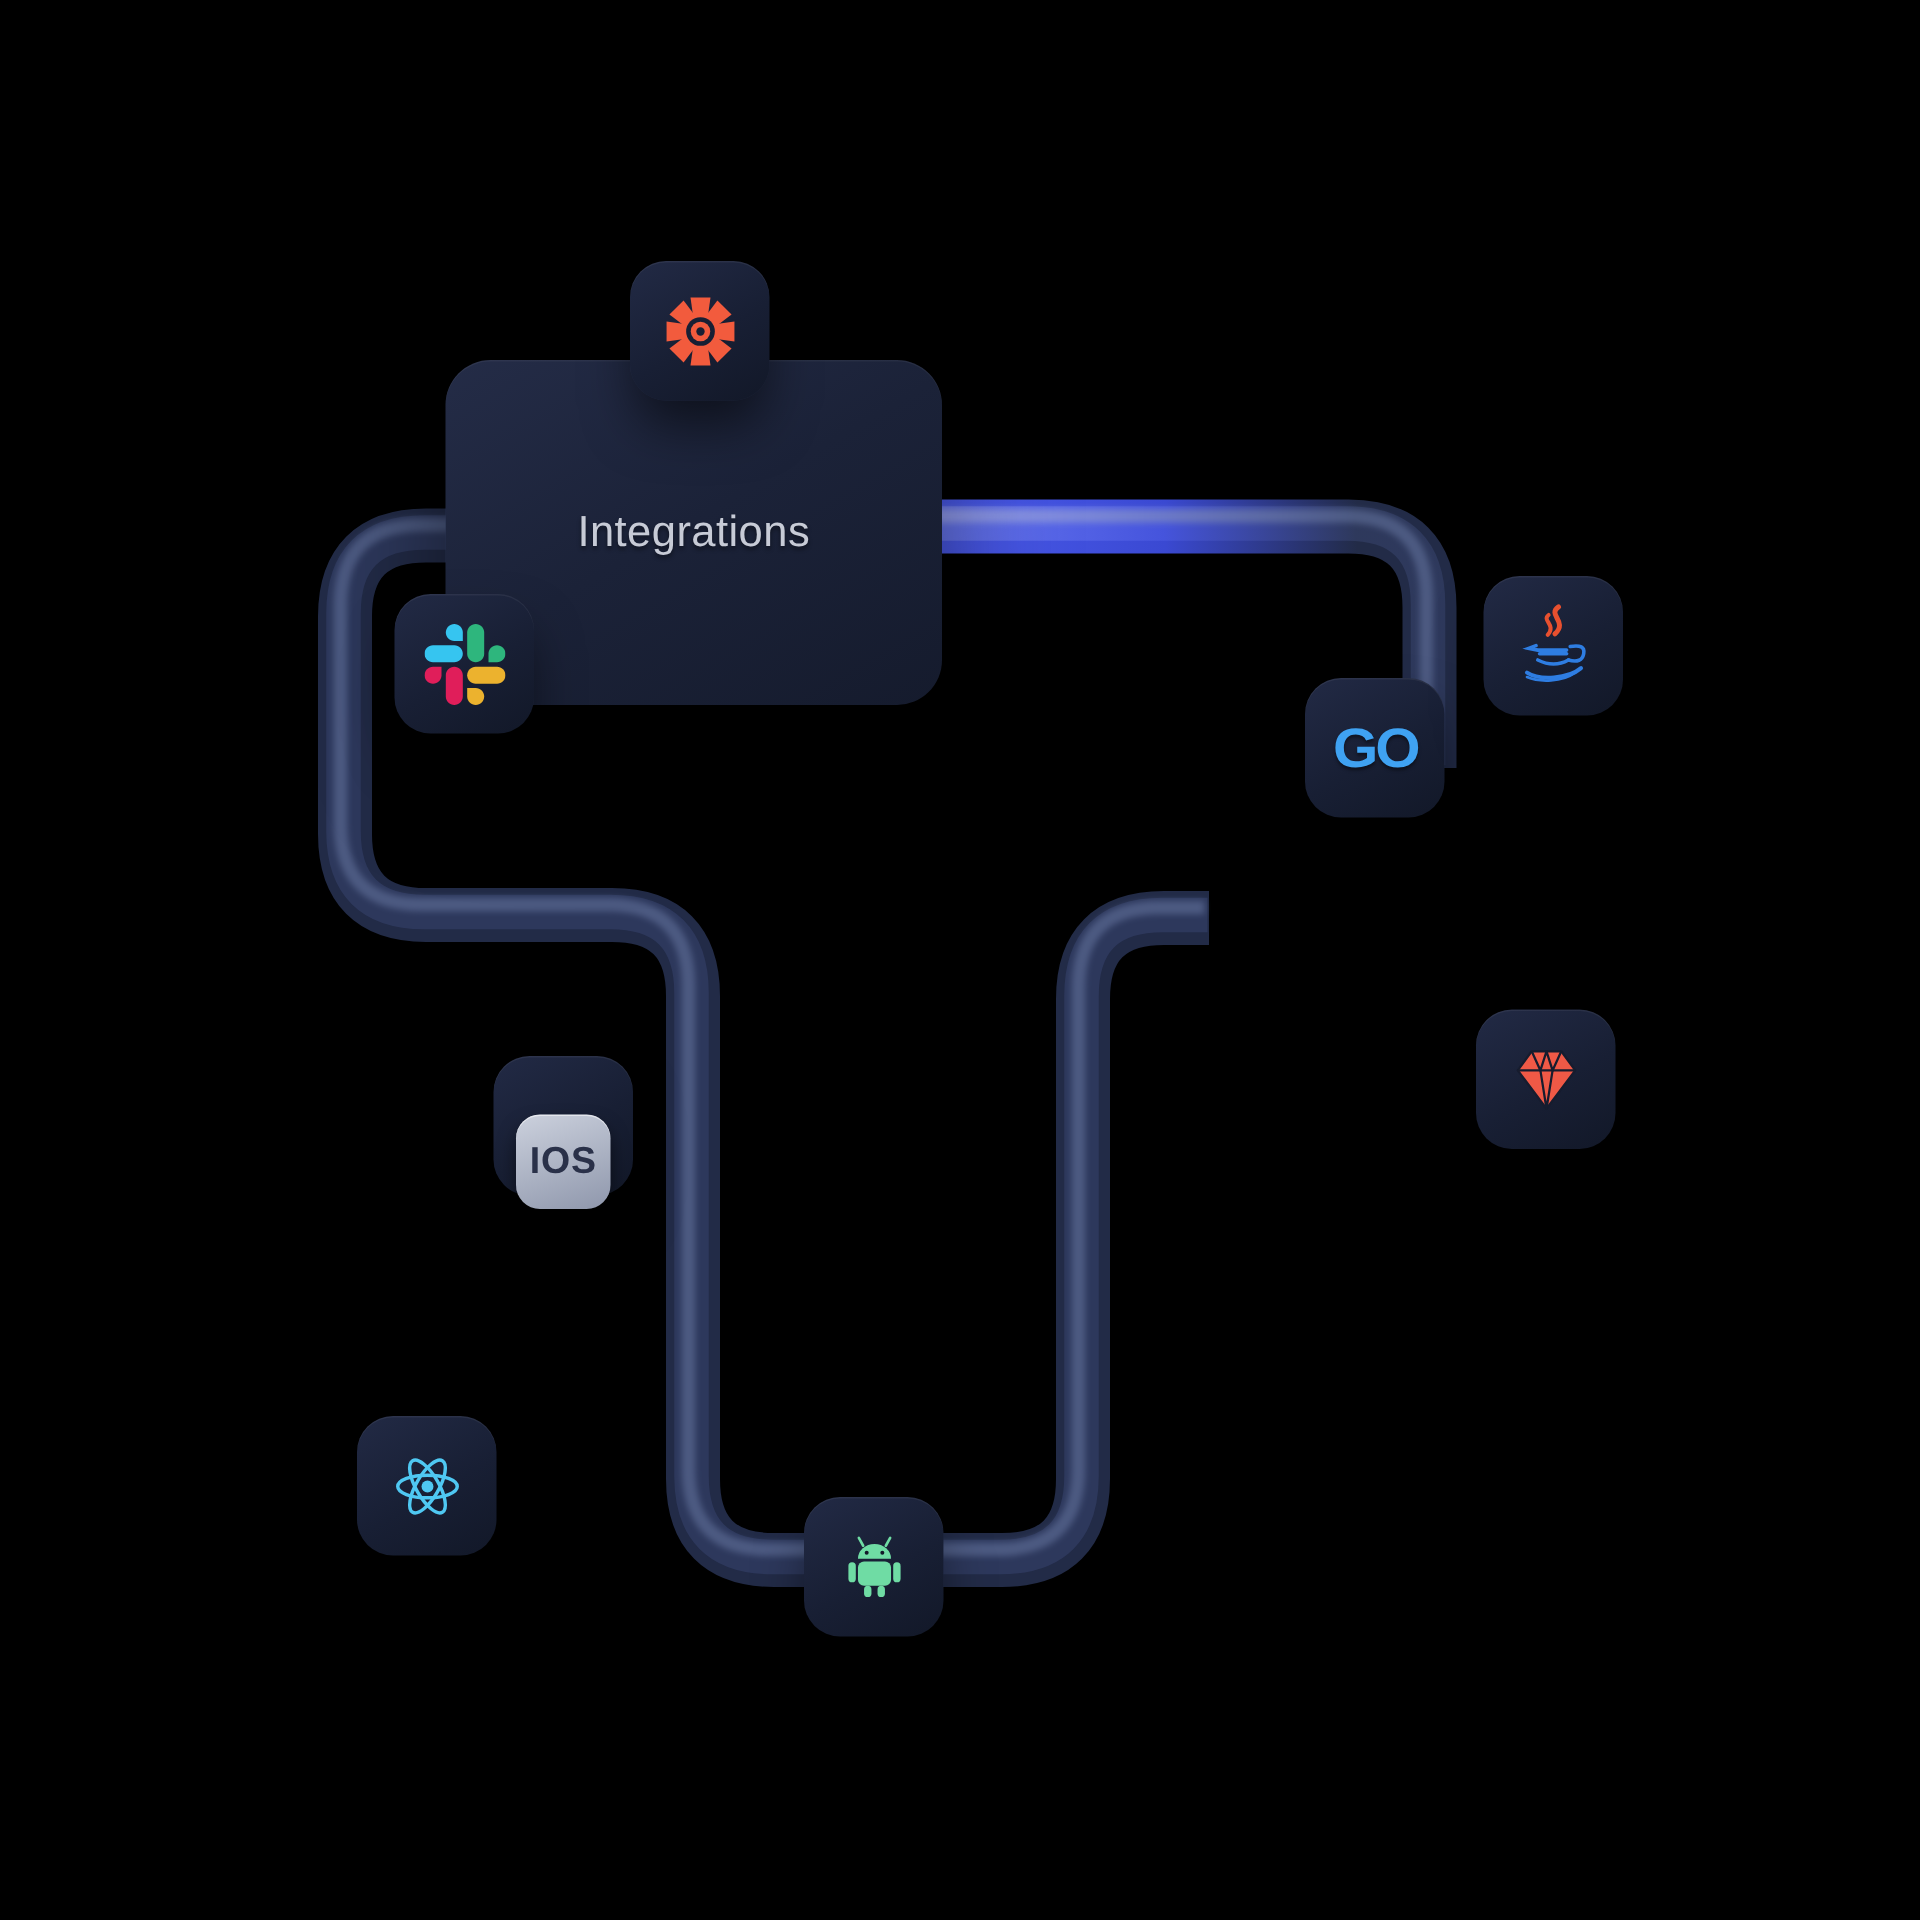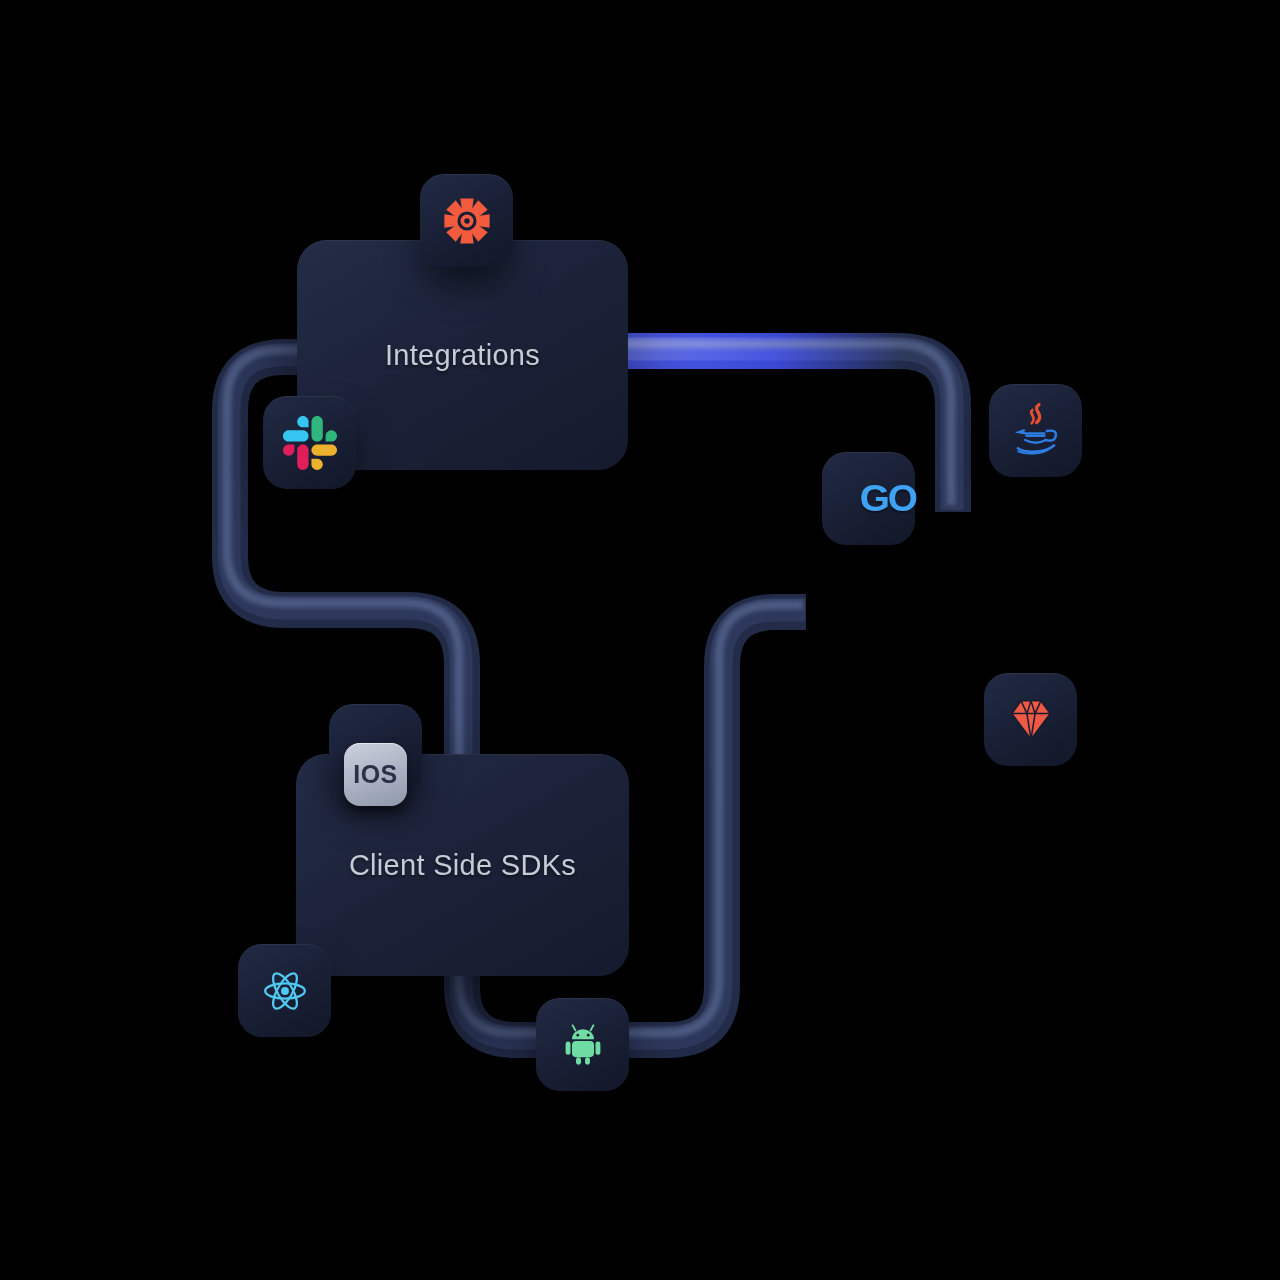--- a/index.html
+++ b/index.html
@@ -87,23 +87,20 @@
       <path d="M622 351 H899 Q953 351 953 405 V512" fill="none" stroke="url(#gB-mid)" stroke-width="23" transform="translate(-1,-2)" opacity=".92"></path>
       <path d="M622 351 H899 Q953 351 953 405 V512" fill="none" stroke="url(#gB-hi)" stroke-width="9" transform="translate(-2,-7)" opacity=".7" filter="blur(2.2px)"></path>
     </g>
   </svg>
 
   <div class="card" style="left:297px;top:240px;width:331px;height:230px;">
     <span class="card-title">Integrations</span>
   </div>
 
 
-  <div class="card" style="left:296px;top:754px;width:333px;height:222px;">
-    <span class="card-title">Client Side SDKs</span>
-  </div>
 
   <div class="tile" style="left:420px;top:174px;">
     <svg width="58" height="58" viewBox="0 0 100 100">
       <g fill="#f25b3d">
         <polygon points="50,44 89,38.5 89,61.5 50,56"></polygon>
         <polygon points="50,44 89,38.5 89,61.5 50,56" transform="rotate(45 50 50)"></polygon>
         <polygon points="50,44 89,38.5 89,61.5 50,56" transform="rotate(90 50 50)"></polygon>
         <polygon points="50,44 89,38.5 89,61.5 50,56" transform="rotate(135 50 50)"></polygon>
         <polygon points="50,44 89,38.5 89,61.5 50,56" transform="rotate(180 50 50)"></polygon>
         <polygon points="50,44 89,38.5 89,61.5 50,56" transform="rotate(225 50 50)"></polygon>
@@ -122,21 +119,21 @@
       <path d="M32.3 77.6c0-7.1 5.8-12.9 12.9-12.9s12.9 5.8 12.9 12.9v32.3c0 7.1-5.8 12.9-12.9 12.9s-12.9-5.8-12.9-12.9V77.6z" fill="#E01E5A"></path>
       <path d="M45.2 25.8c-7.1 0-12.9-5.8-12.9-12.9S38.1 0 45.2 0s12.9 5.8 12.9 12.9v12.9H45.2z" fill="#36C5F0"></path>
       <path d="M45.2 32.3c7.1 0 12.9 5.8 12.9 12.9s-5.8 12.9-12.9 12.9H12.9C5.8 58.1 0 52.3 0 45.2s5.8-12.9 12.9-12.9h32.3z" fill="#36C5F0"></path>
       <path d="M97 45.2c0-7.1 5.8-12.9 12.9-12.9s12.9 5.8 12.9 12.9-5.8 12.9-12.9 12.9H97V45.2z" fill="#2EB67D"></path>
       <path d="M90.5 45.2c0 7.1-5.8 12.9-12.9 12.9s-12.9-5.8-12.9-12.9V12.9C64.7 5.8 70.5 0 77.6 0s12.9 5.8 12.9 12.9v32.3z" fill="#2EB67D"></path>
       <path d="M77.6 97c7.1 0 12.9 5.8 12.9 12.9s-5.8 12.9-12.9 12.9-12.9-5.8-12.9-12.9V97h12.9z" fill="#ECB22E"></path>
       <path d="M77.6 90.5c-7.1 0-12.9-5.8-12.9-12.9s5.8-12.9 12.9-12.9h32.3c7.1 0 12.9 5.8 12.9 12.9s-5.8 12.9-12.9 12.9H77.6z" fill="#ECB22E"></path>
     </svg>
   </div>
 
-  <div class="tile" style="left:822px;top:452px;justify-content:flex-end;">
+  <div class="tile" style="left:870px;top:452px;">
     <div class="go-label">GO</div>
   </div>
 
   <div class="tile" style="left:989px;top:384px;">
     <svg width="60" height="60" viewBox="0 0 100 100" fill="none">
       <g stroke="#e8502f" stroke-linecap="round" fill="none">
         <path d="M55 6 C42 15 66 22 51 36" stroke-width="5.5"></path>
         <path d="M44 15 C36 21 53 26 43 37" stroke-width="4.5"></path>
       </g>
       <g stroke="#2e7de2" stroke-linecap="round" fill="none" stroke-width="4">

